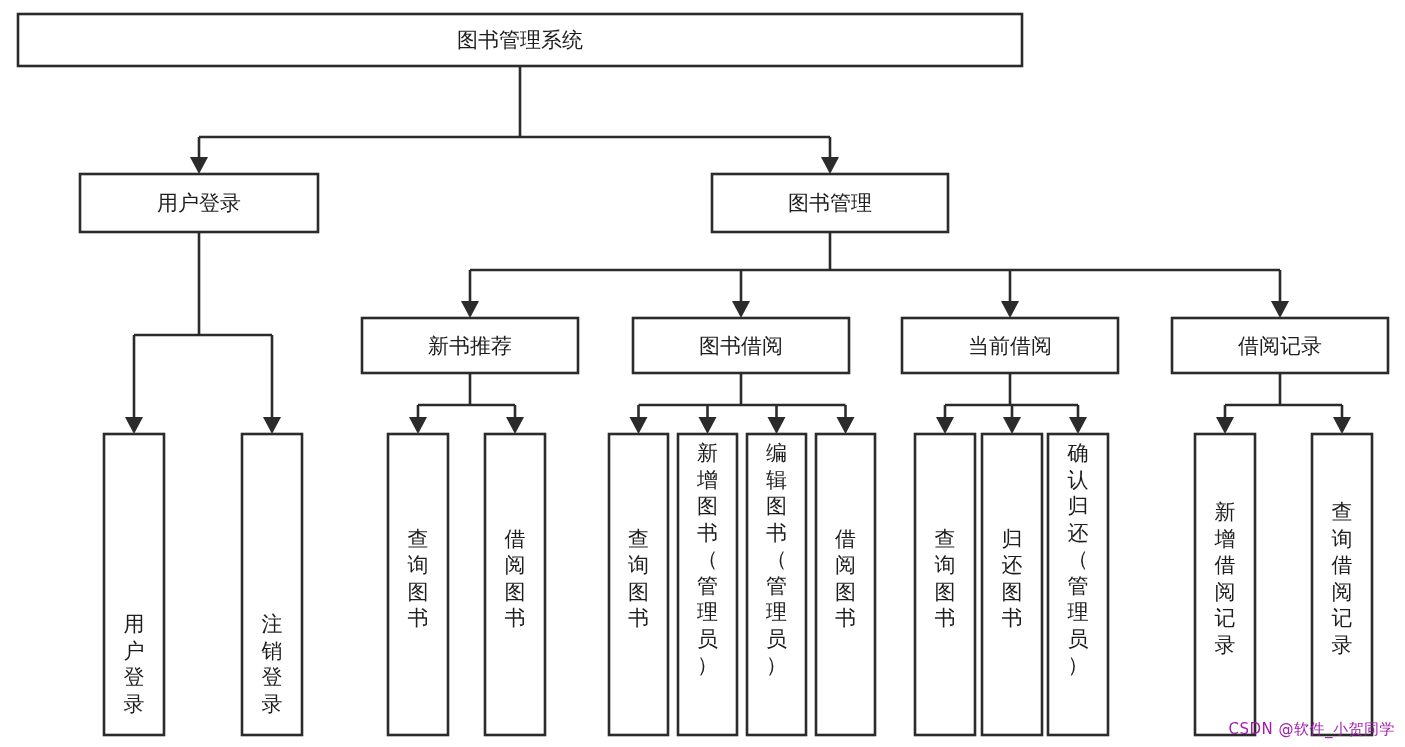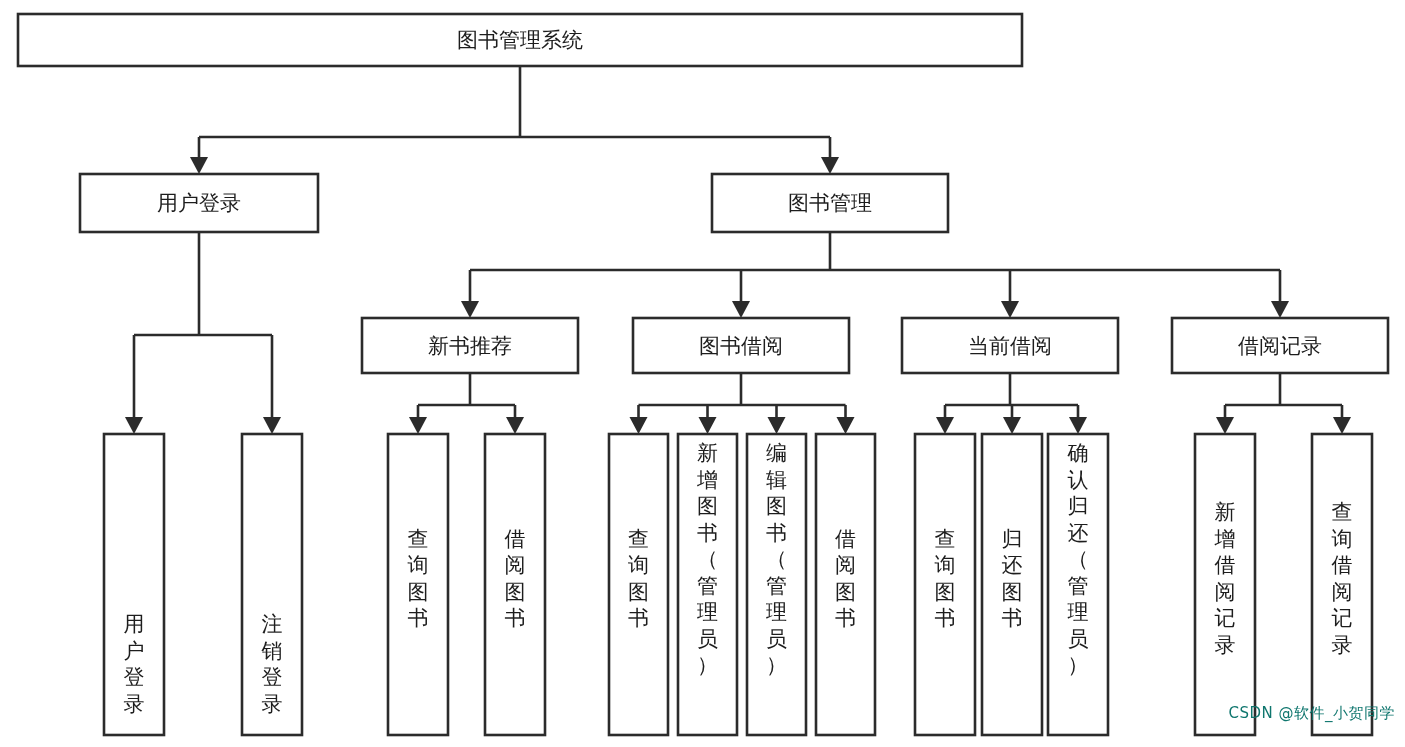--- a/index.html
+++ b/index.html
@@ -52,24 +52,24 @@
   }
   .node-label-v {
     font-family: "DejaVu Sans", "Liberation Sans", sans-serif;
     font-size: 21px;
     fill: #1d1d1d;
     text-anchor: middle;
   }
   .watermark {
     position: absolute;
     right: 10px;
-    bottom: 24px;
+    bottom: 8px;
     font-family: "DejaVu Sans", "Liberation Sans", sans-serif;
     font-size: 15px;
-    color: #0f766e;
+    color: #a21caf;
     letter-spacing: 0.5px;
     white-space: nowrap;
     user-select: none;
   }
 </style>
 </head>
 <body>
 
 <div id="diagram-root">
   <svg class="diagram-canvas" id="diagram-canvas" viewBox="0 0 1405 747" xmlns="http://www.w3.org/2000/svg">

